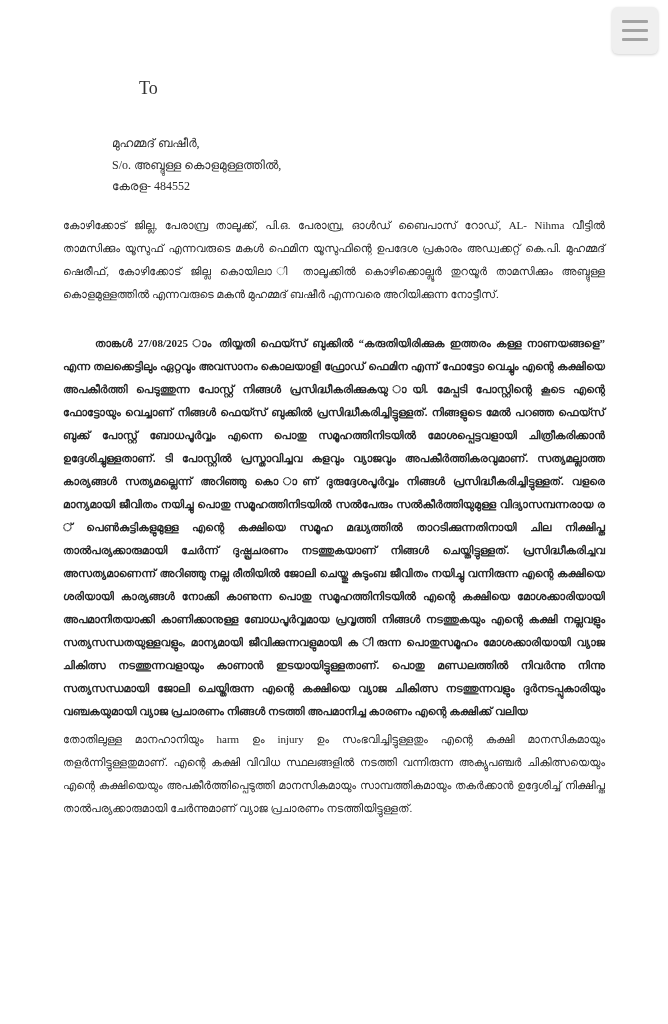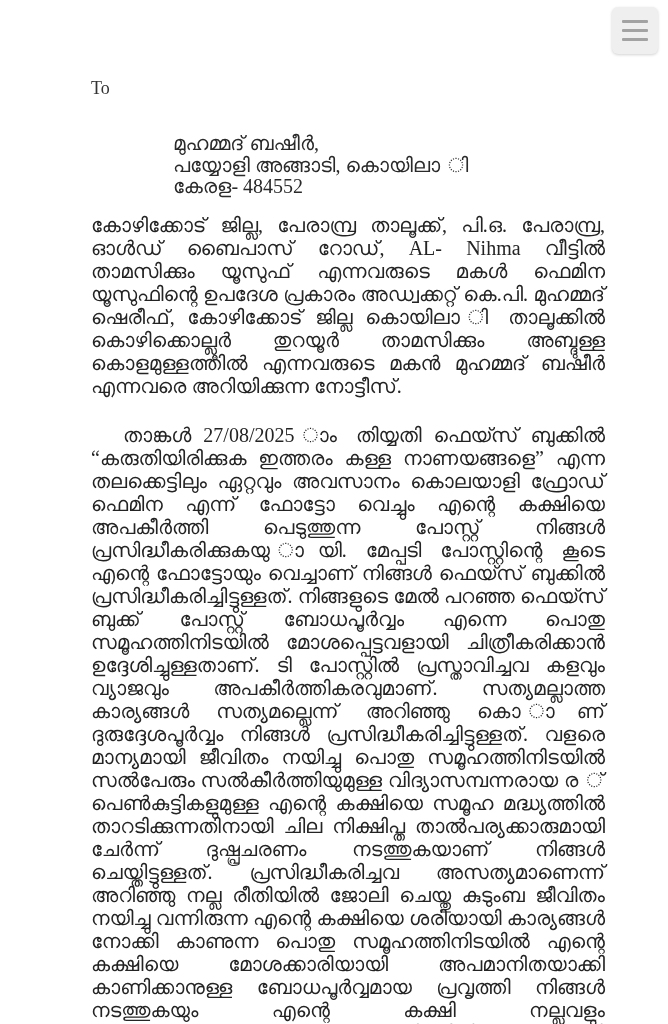--- a/index.html
+++ b/index.html
@@ -39,59 +39,58 @@
     border-radius: 1px;
   }
   .doc {
     position: absolute;
     top: 0;
     left: 0;
     width: 668px;
     padding: 78px 63px 0 63px;
   }
   .salutation {
-    margin-left: 28px;
+    margin-left: 76px;
     font-size: 18px;
     color: #333333;
   }
   .address {
-    margin-left: 110px;
+    margin-left: 49px;
     margin-top: 34px;
-    font-size: 20px;
+    font-size: 12px;
     line-height: 21.5px;
     color: #2a2a2a;
   }
   .para {
-    font-size: 20px;
+    font-size: 11px;
     line-height: 23px;
     text-align: justify;
     color: #242424;
-    margin-left: 28px;
   }
   .intro-para { margin-top: 16px; }
-  .body-para  { margin-top: 26px; text-indent: 32px; }
+  .body-para  { margin-top: 26px; text-indent: 32px; font-weight: bold; }
   .close-para { margin-top: 5px; }
 </style>
 </head>
 <body>
 
 <button class="menu-btn">
   <span class="hamburger">
     <span class="bar"></span>
     <span class="bar"></span>
     <span class="bar"></span>
   </span>
 </button>
 
 <div class="doc">
   <div class="salutation">To</div>
 
   <div class="address">
     <div>മുഹമ്മദ് ബഷീർ,</div>
-    <div>പയ്യോളി അങ്ങാടി, കൊയിലാ  ി</div>
+    <div>S/o. അബ്ദുള്ള കൊളമുള്ളത്തിൽ,</div>
     <div>കേരള- 484552</div>
   </div>
 
   <p class="para intro-para">കോഴിക്കോട് ജില്ല, പേരാമ്പ്ര താലൂക്ക്,  പി.ഒ. പേരാമ്പ്ര, ഓൾഡ് ബൈപാസ് റോഡ്, AL- Nihma വീട്ടിൽ താമസിക്കും യൂസുഫ്  എന്നവരുടെ മകൾ ഫെമിന യൂസുഫിന്റെ ഉപദേശ പ്രകാരം അഡ്വക്കറ്റ് കെ.പി. മുഹമ്മദ് ഷെരീഫ്,  കോഴിക്കോട് ജില്ല കൊയിലാ  ി താലൂക്കിൽ കൊഴിക്കൊല്ലൂർ തുറയൂർ താമസിക്കും അബ്ദുള്ള കൊളമുള്ളത്തിൽ എന്നവരുടെ മകൻ മുഹമ്മദ് ബഷീർ  എന്നവരെ  അറിയിക്കുന്ന നോട്ടീസ്.</p>
 
   <p class="para body-para">താങ്കൾ 27/08/2025 ാം തിയ്യതി ഫെയ്സ് ബുക്കിൽ “കരുതിയിരിക്കുക ഇത്തരം കള്ള നാണയങ്ങളെ”  എന്ന തലക്കെട്ടിലും ഏറ്റവും അവസാനം കൊലയാളി ഫ്രോഡ്  ഫെമിന എന്ന് ഫോട്ടോ വെച്ചും എന്റെ  കക്ഷിയെ അപകീർത്തി പെടുത്തുന്ന പോസ്റ്റ് നിങ്ങൾ പ്രസിദ്ധീകരിക്കുകയു  ായി. മേപ്പടി പോസ്റ്റിന്റെ കൂടെ എന്റെ ഫോട്ടോയും വെച്ചാണ് നിങ്ങൾ  ഫെയ്സ് ബുക്കിൽ പ്രസിദ്ധീകരിച്ചിട്ടുള്ളത്. നിങ്ങളുടെ മേൽ പറഞ്ഞ ഫെയ്സ് ബുക്ക് പോസ്റ്റ്  ബോധപൂർവ്വം  എന്നെ  പൊതു  സമൂഹത്തിനിടയിൽ  മോശപ്പെട്ടവളായി ചിത്രീകരിക്കാൻ ഉദ്ദേശിച്ചുള്ളതാണ്. ടി പോസ്റ്റിൽ പ്രസ്താവിച്ചവ കളവും വ്യാജവും അപകീർത്തികരവുമാണ്. സത്യമല്ലാത്ത കാര്യങ്ങൾ സത്യമല്ലെന്ന് അറിഞ്ഞു കൊ  ാണ് ദുരുദ്ദേശപൂർവ്വം നിങ്ങൾ പ്രസിദ്ധീകരിച്ചിട്ടുള്ളത്. വളരെ മാന്യമായി ജീവിതം നയിച്ചു  പൊതു സമൂഹത്തിനിടയിൽ സൽപേരും സൽകീർത്തിയുമുള്ള വിദ്യാസമ്പന്നരായ ര  ് പെൺകുട്ടികളുമുള്ള എന്റെ കക്ഷിയെ  സമൂഹ മദ്ധ്യത്തിൽ താറടിക്കുന്നതിനായി ചില നിക്ഷിപ്ത താൽപര്യക്കാരുമായി ചേർന്ന് ദുഷ്പ്രചരണം നടത്തുകയാണ് നിങ്ങൾ ചെയ്തിട്ടുള്ളത്. പ്രസിദ്ധീകരിച്ചവ   അസത്യമാണെന്ന് അറിഞ്ഞു നല്ല രീതിയിൽ  ജോലി ചെയ്തു  കുടുംബ ജീവിതം നയിച്ചു വന്നിരുന്ന എന്റെ കക്ഷിയെ ശരിയായി കാര്യങ്ങൾ നോക്കി കാണുന്ന  പൊതു സമൂഹത്തിനിടയിൽ എന്റെ കക്ഷിയെ മോശക്കാരിയായി അപമാനിതയാക്കി കാണിക്കാനുള്ള ബോധപൂർവ്വമായ പ്രവൃത്തി നിങ്ങൾ നടത്തുകയും എന്റെ കക്ഷി  നല്ലവളും സത്യസന്ധതയുള്ളവളും, മാന്യമായി  ജീവിക്കുന്നവളുമായി ക  ിരുന്ന  പൊതുസമൂഹം മോശക്കാരിയായി വ്യാജ ചികിത്സ നടത്തുന്നവളായും കാണാൻ ഇടയായിട്ടുള്ളതാണ്.  പൊതു മണ്ഡലത്തിൽ നിവർന്നു നിന്നു സത്യസന്ധമായി ജോലി ചെയ്തിരുന്ന എന്റെ കക്ഷിയെ വ്യാജ ചികിത്സ നടത്തുന്നവളും ദുർനടപ്പുകാരിയും വഞ്ചകയുമായി  വ്യാജ പ്രചാരണം നിങ്ങൾ നടത്തി അപമാനിച്ച കാരണം  എന്റെ കക്ഷിക്ക് വലിയ</p>
 
   <p class="para close-para">തോതിലുള്ള  മാനഹാനിയും  harm  ഉം  injury  ഉം  സംഭവിച്ചിട്ടുള്ളതും എന്റെ കക്ഷി മാനസികമായും തളർന്നിട്ടുള്ളതുമാണ്. എന്റെ കക്ഷി വിവിധ സ്ഥലങ്ങളിൽ  നടത്തി വന്നിരുന്ന  അക്യുപഞ്ചർ  ചികിത്സയെയും  എന്റെ കക്ഷിയെയും  അപകീർത്തിപ്പെടുത്തി  മാനസികമായും  സാമ്പത്തികമായും തകർക്കാൻ ഉദ്ദേശിച്ച് നിക്ഷിപ്ത താൽപര്യക്കാരുമായി  ചേർന്നുമാണ് വ്യാജ പ്രചാരണം നടത്തിയിട്ടുള്ളത്.</p>
 </div>
 

